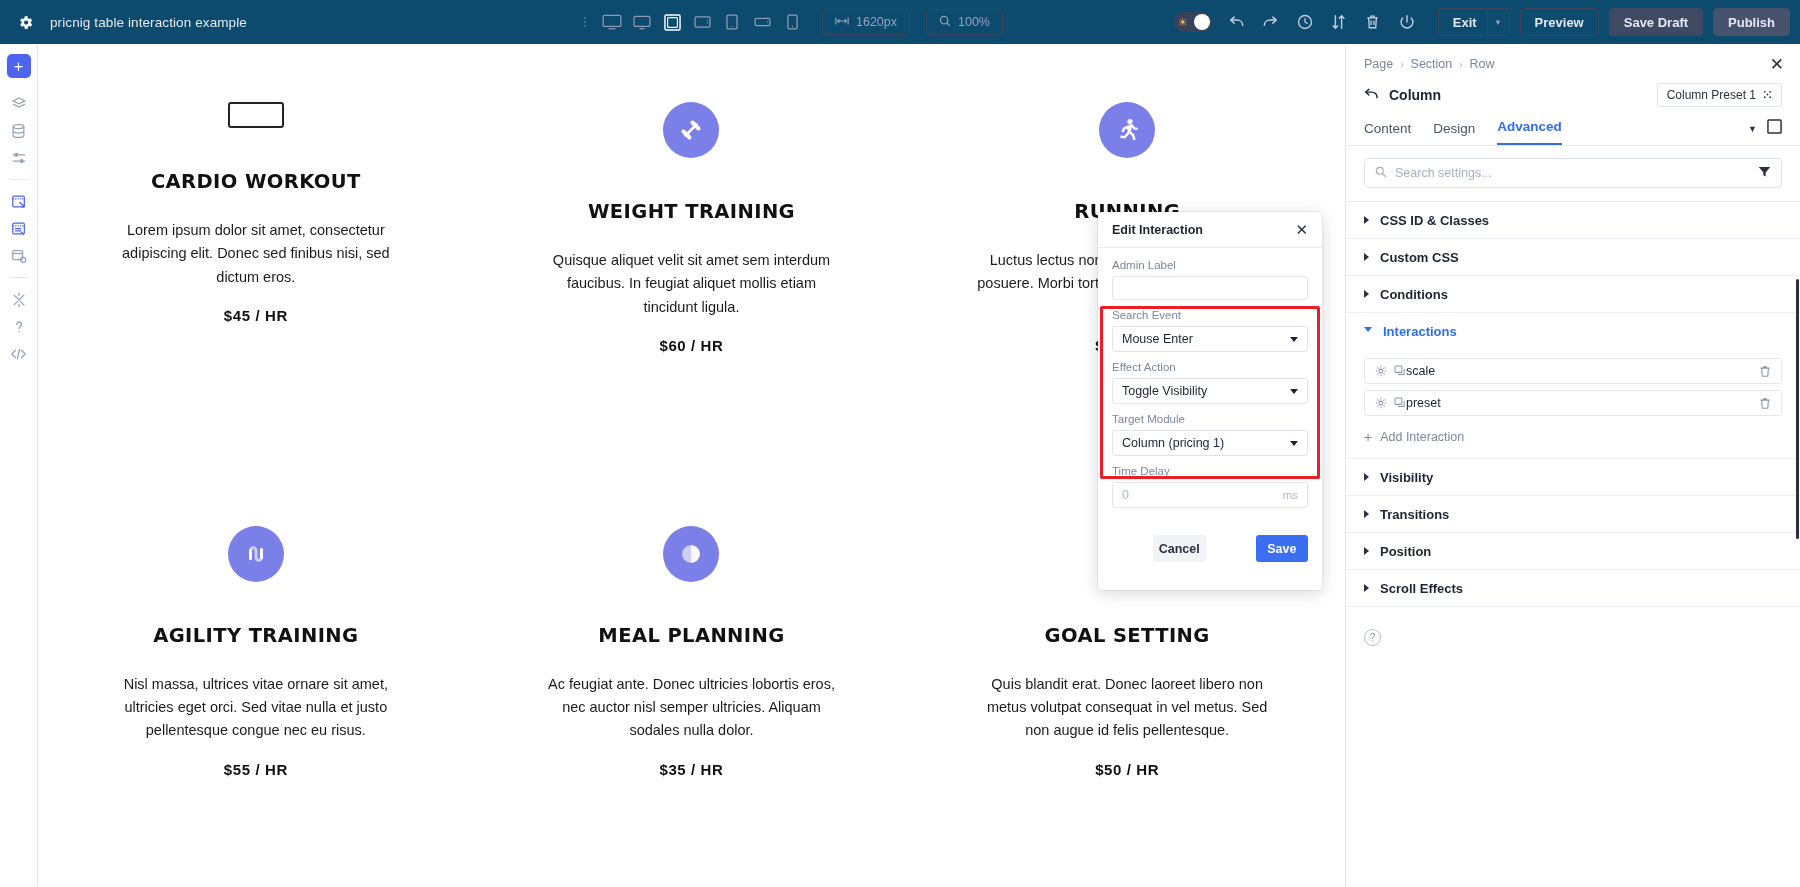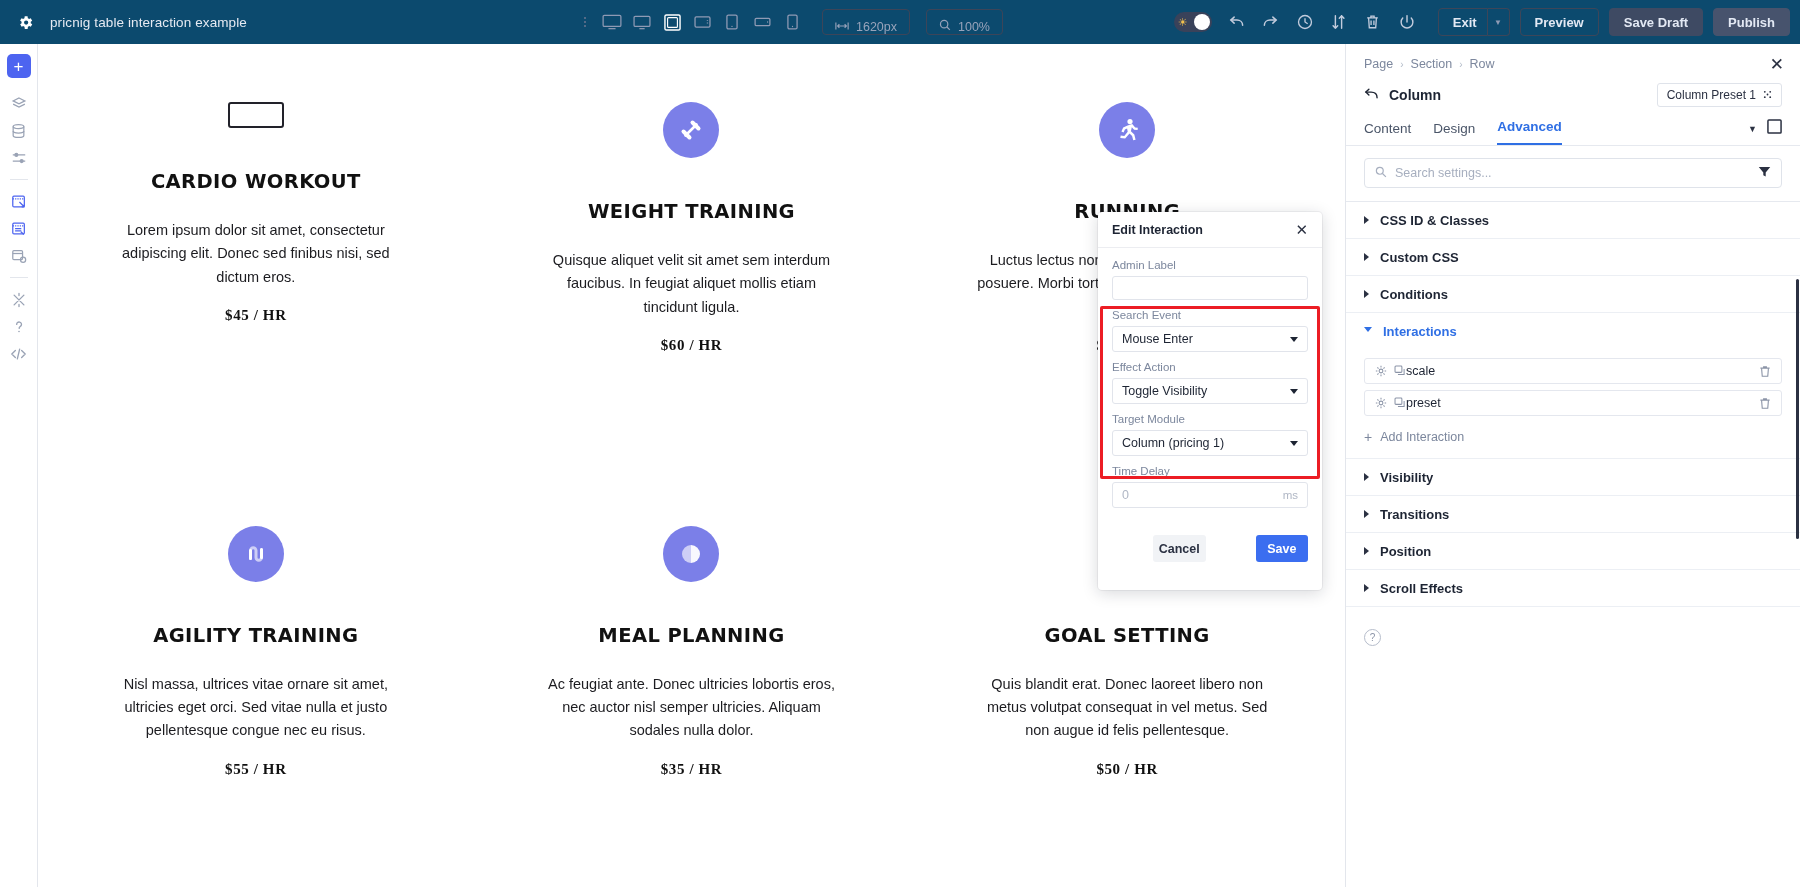--- a/index.html
+++ b/index.html
@@ -20,21 +20,21 @@
 
   .tb-center { position:absolute; left: 580px; top:0; height:44px; display:flex; align-items:center; gap: 2px; }
   .dots { width: 10px; height: 20px; display:flex; flex-direction:column; align-items:center; justify-content:center; gap:2px; margin-right:6px;}
   .dots i { display:block; width:2px; height:2px; background:#6b7690; border-radius:50%; }
   .dev-ico { width: 28px; height: 30px; display:flex; align-items:center; justify-content:center; color:#8f9ab4; cursor:pointer; }
   .dev-ico.active { color:#fff; }
   .dev-ico.active svg rect:first-child { stroke:#fff; }
 
   .pill {
     height: 26px; border: 1px solid #3c4559; border-radius: 4px;
-    display:flex; align-items:flex-end; gap:7px; padding: 0 12px;
+    display:flex; align-items:center; gap:7px; padding: 0 12px;
     color:#97a2ba; font-size:12.5px; margin-left: 14px;
   }
   .pill .val { color:#98a3ba; }
 
   .tb-right { position:absolute; right: 10px; top:0; height:44px; display:flex; align-items:center; gap:0; }
   .tb-ico { width: 34px; height: 34px; display:flex; align-items:center; justify-content:center; color:#c3ccdd; cursor:pointer; }
   .toggle-pill {
     width: 38px; height: 20px; border-radius: 11px; background:#3a4considered;
     background:#39425a; display:flex; align-items:center; padding: 0 2px; position:relative; margin-right: 8px; cursor:pointer;
   }
@@ -72,21 +72,21 @@
     position:absolute; left:0; top:0; width: 1307px; height: 843px;
     display:grid; grid-template-columns: repeat(3, 1fr); grid-template-rows: repeat(2, 1fr);
   }
   .card { display:flex; flex-direction:column; align-items:center; padding: 58px 40px 0; }
   .card.r2 { padding-top: 60px; }
   .bubble { width:56px; height:56px; border-radius:50%; background:#7b7fe8;
             display:flex; align-items:center; justify-content:center; margin-bottom: 42px; }
   .bubble.sel { border:2px solid #22222a; }
   .card-title { font-family:"DejaVu Sans", sans-serif; font-weight:800; font-size:19.5px; letter-spacing:.4px; color:#111; margin-bottom: 26px; text-transform:uppercase; }
   .card-desc { font-size:14.5px; line-height:1.62; color:#1c1c20; text-align:center; max-width: 300px; }
-  .card-price { font-family:Liberation Serif, serif; font-weight:800; font-size:15px; letter-spacing:.6px; color:#111; margin-top: 18px; }
+  .card-price { font-family:Liberation Sans, sans-serif; font-weight:800; font-size:15px; letter-spacing:.6px; color:#111; margin-top: 18px; }
 
   
   .panel {
     position:absolute; right:0; top:44px; width: 455px; height: 843px;
     background:#fff; border-left:1px solid #e3e6ec; z-index:35;
   }
   .crumb { display:flex; align-items:center; gap:7px; padding: 13px 18px 0; font-size:12.5px; color:#7c879d; }
   .crumb .sepc { color:#b3bbc9; font-size:10px; }
   .crumb-x { position:absolute; right:16px; top:12px; color:#2b3142; font-size:17px; cursor:pointer; line-height:1;}
   .panel-row2 { display:flex; align-items:center; padding: 12px 18px 0; gap:10px;}

